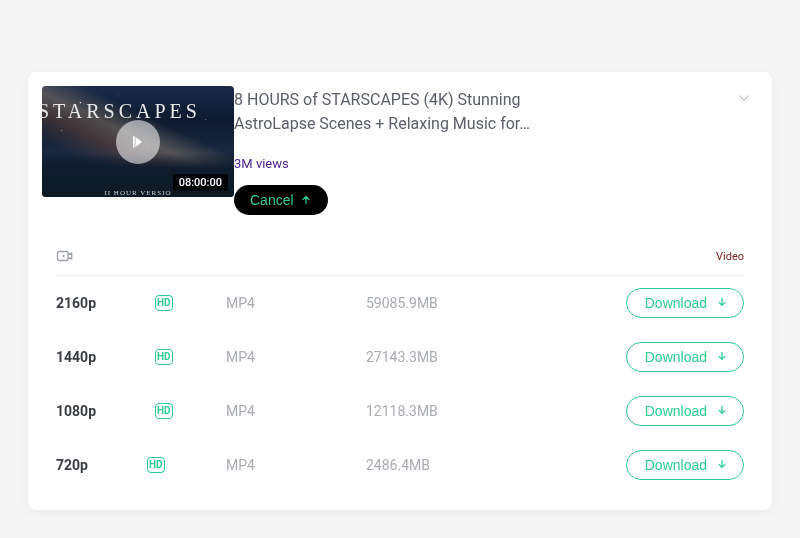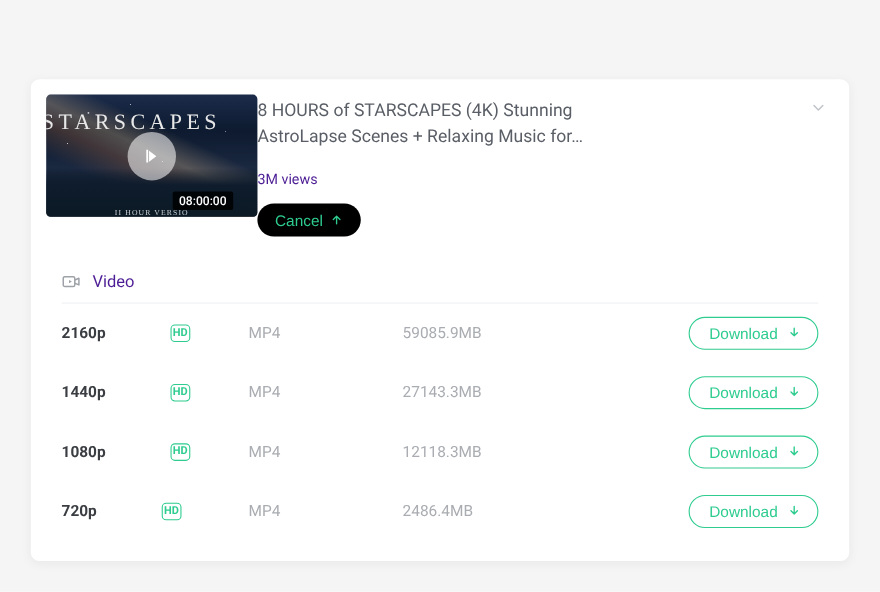--- a/index.html
+++ b/index.html
@@ -81,21 +81,21 @@
       height: 44px;
       border-radius: 50%;
       background: rgba(255,255,255,0.55);
       display: flex;
       align-items: center;
       justify-content: center;
     }
     .play-overlay svg { display: block; }
     .duration-badge {
       position: absolute;
-      right: 22px;
+      right: 6px;
       bottom: 6px;
       background: rgba(0,0,0,0.85);
       color: #fff;
       font-size: 11px;
       padding: 2px 6px;
       border-radius: 2px;
       font-weight: 500;
     }
     .info {
       flex: 1;
@@ -136,24 +136,25 @@
       color: #bfc3c8;
       cursor: pointer;
     }
     .section {
       padding: 10px 28px 18px 28px;
     }
     .section-header {
       display: flex;
       align-items: center;
       gap: 10px;
-      color: #4c1d95;
-      font-size: 15px;
+      color: #7f1d1d;
+      font-size: 11px;
       padding: 4px 0 10px 0;
       border-bottom: 1px solid #eef0f2;
+      justify-content: space-between;
     }
     .table {
       width: 100%;
     }
     .row {
       display: grid;
       grid-template-columns: 170px 140px 1fr auto;
       align-items: center;
       padding: 12px 0;
     }

